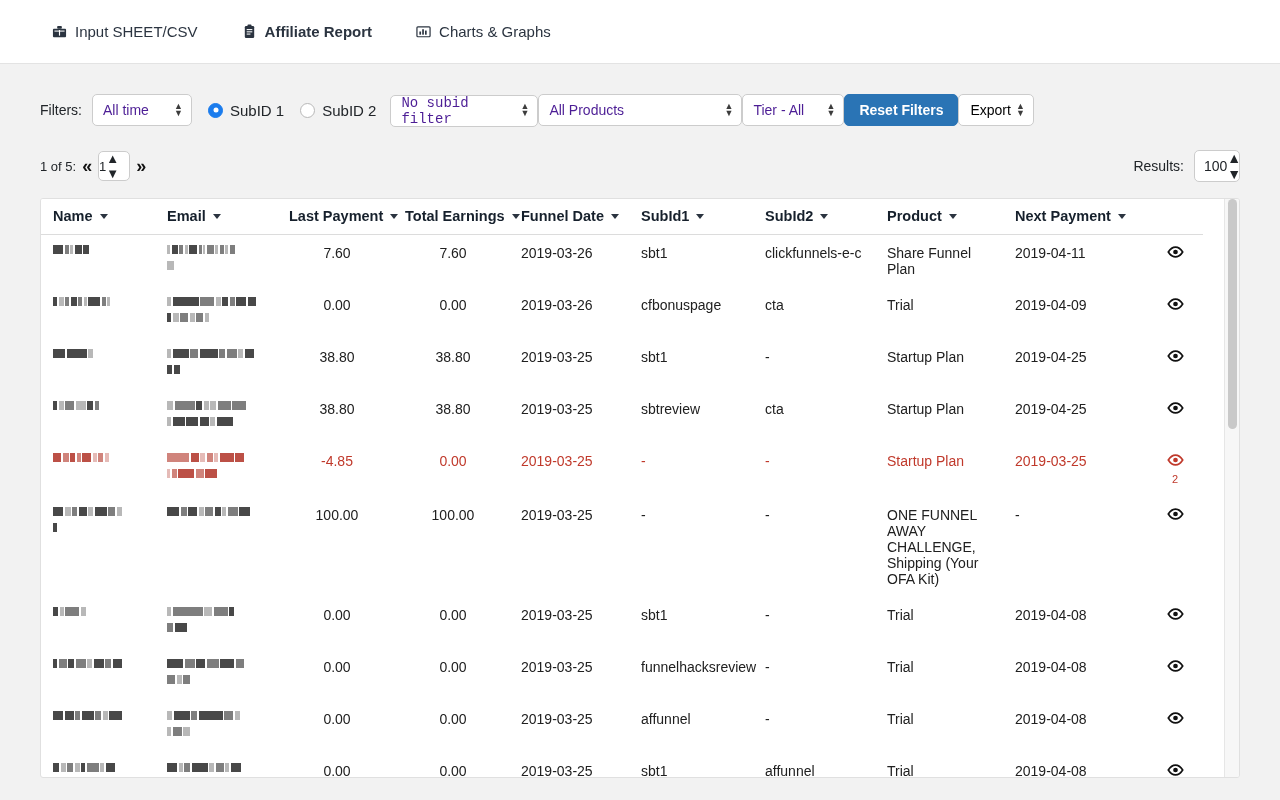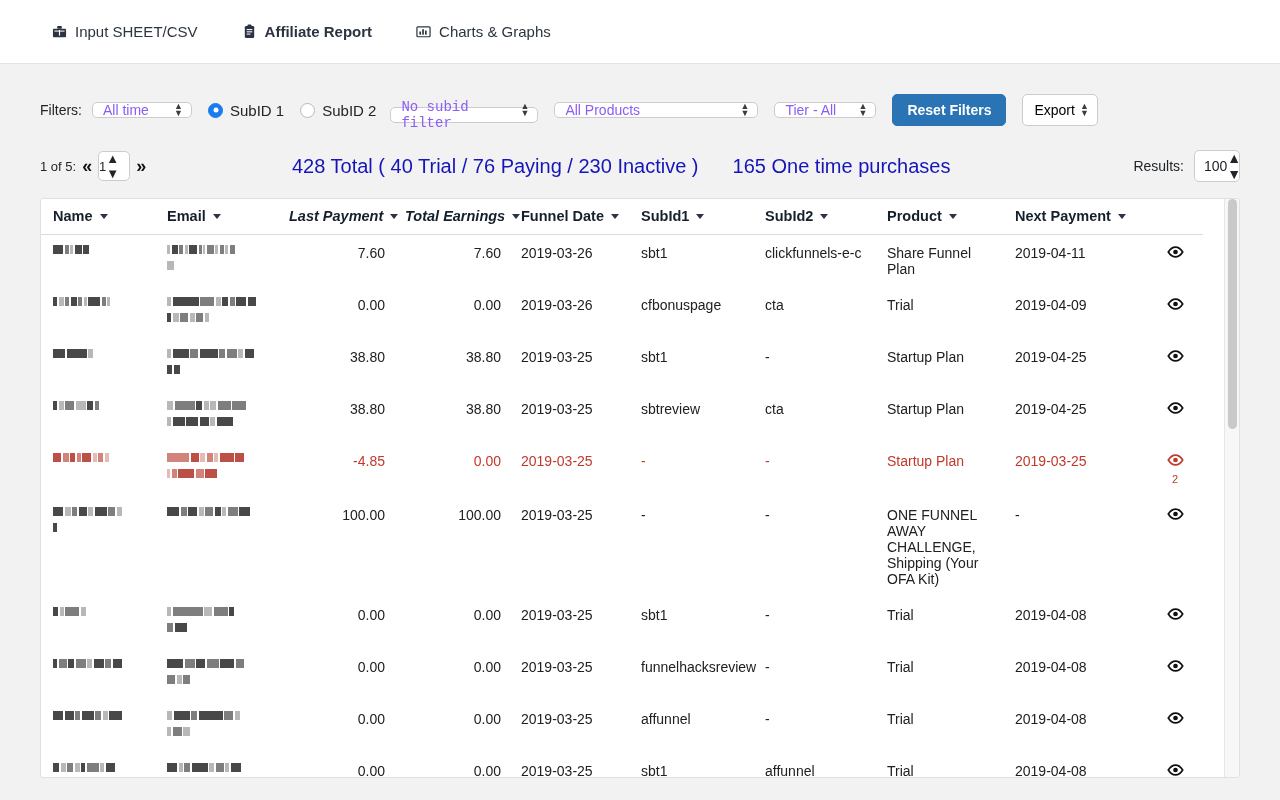--- a/index.html
+++ b/index.html
@@ -67,24 +67,24 @@
     font-size: 14px;
     color: #212529;
     margin-right: 10px;
   }
   .sel {
     -webkit-appearance: none;
     appearance: none;
     background: #ffffff;
     border: 1px solid #ccc;
     border-radius: 5px;
-    height: 16px;
+    height: 32px;
     font-size: 14px;
     font-family: "Liberation Sans", sans-serif;
-    color: #8b5cf6;
+    color: #4c1d95;
     padding: 0 26px 0 10px;
     position: relative;
     display: inline-flex;
     align-items: center;
     cursor: pointer;
   }
   .sel-wrap { position: relative; display: inline-block; }
   .sel-wrap .arrows {
     position: absolute;
     right: 9px; top: 50%;
@@ -111,21 +111,21 @@
   }
   .radio-dot.on { background: #1b7ced; border-color: #1b7ced; }
   .radio-dot.on::after {
     content: ""; position: absolute;
     left: 50%; top: 50%;
     width: 5px; height: 5px; border-radius: 50%;
     background: #fff; transform: translate(-50%,-50%);
   }
   .radio-label { font-size: 15px; color: #212529; }
 
-  .gap-l { margin-left: 16px; }
+  .gap-l { }
   .btn-primary {
     background: #2a74b5;
     border: 1px solid #2a74b5;
     color: #fff;
     font-size: 14px;
     font-weight: 700;
     font-family: "Liberation Sans", sans-serif;
     border-radius: 5px;
     height: 32px;
     padding: 0 14px;
@@ -216,40 +216,40 @@
     text-align: left;
     font-size: 14.5px;
     font-weight: 700;
     color: #16202c;
     padding: 9px 8px 10px 12px;
     border-bottom: 1px solid #dcdcdc;
     white-space: nowrap;
     background: #fff;
     vertical-align: middle;
   }
-  table.grid thead th.num { text-align: left; padding-right: 8px; font-style: italic; }
+  table.grid thead th.num { text-align: left; padding-right: 8px; }
   .caret {
     display: inline-block;
     margin-left: 7px;
     width: 0; height: 0;
     border-left: 4.5px solid transparent;
     border-right: 4.5px solid transparent;
     border-top: 5px solid #2b3440;
     vertical-align: middle;
     position: relative; top: -1px;
     cursor: pointer;
   }
   table.grid tbody td {
     padding: 10px 8px 10px 12px;
     vertical-align: top;
     line-height: 16px;
     font-size: 14px;
     border: none;
   }
-  table.grid tbody td.num { text-align: right; padding-right: 8px; }
+  table.grid tbody td.num { text-align: center; padding-right: 8px; }
   table.grid tbody tr.redrow td { color: #c0392b; }
   td.eye { text-align: center; padding-left: 0; padding-right: 8px; }
   .eye-ico { display: inline-block; line-height: 0; }
   .eye-count { font-size: 11px; color: #c0392b; display:block; margin-top: 2px; text-align:center; }
 
   
   .redact { display: block; }
   .redact i {
     display: inline-block;
     height: 9px;
@@ -369,24 +369,20 @@
     <div class="pager-left">
       <span>1 of 5:</span>
       <span class="chev">«</span>
       <span class="page-box">
         <span>1</span>
         <span class="arrows">▲<br>▼</span>
       </span>
       <span class="chev">»</span>
     </div>
 
-    <div class="totals">
-      <a href="#">428 Total ( 40 Trial / 76 Paying / 230 Inactive )</a>
-      <a href="#">165 One time purchases</a>
-    </div>
 
     <div class="pager-right">
       <span>Results:</span>
       <span class="results-box">
         <span>100</span>
         <span class="arrows">▲<br>▼</span>
       </span>
     </div>
   </div>
 

